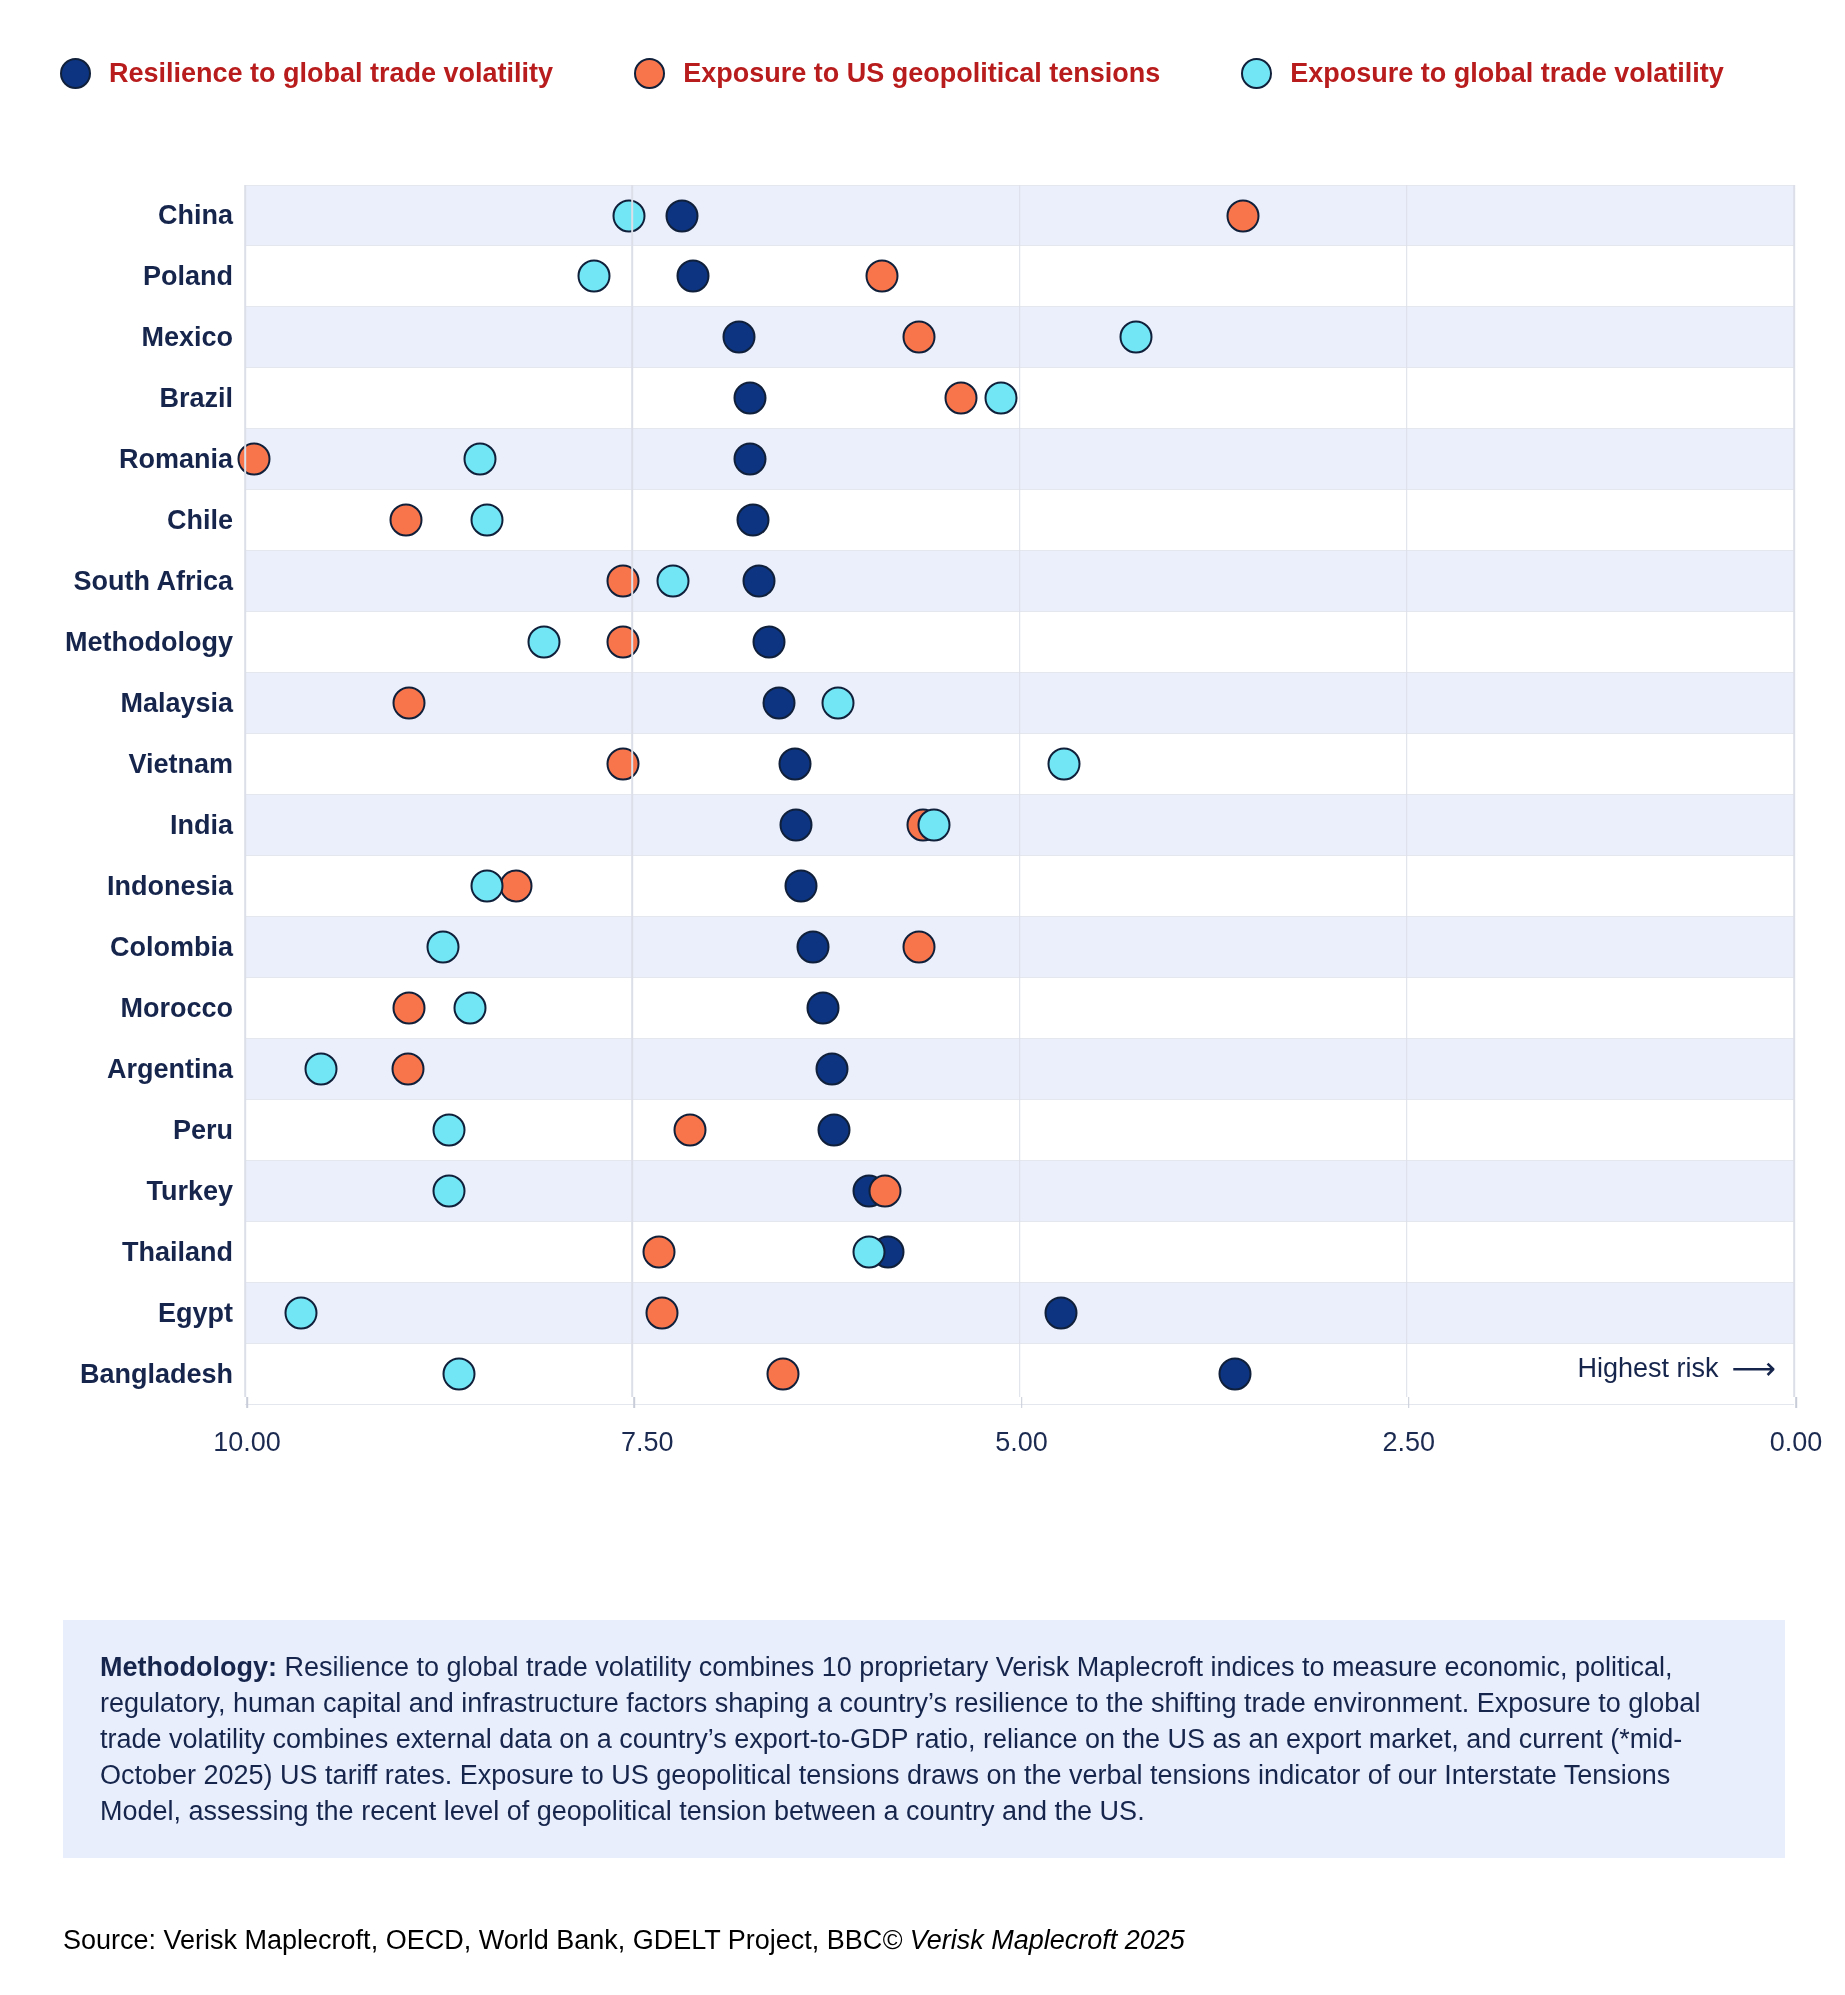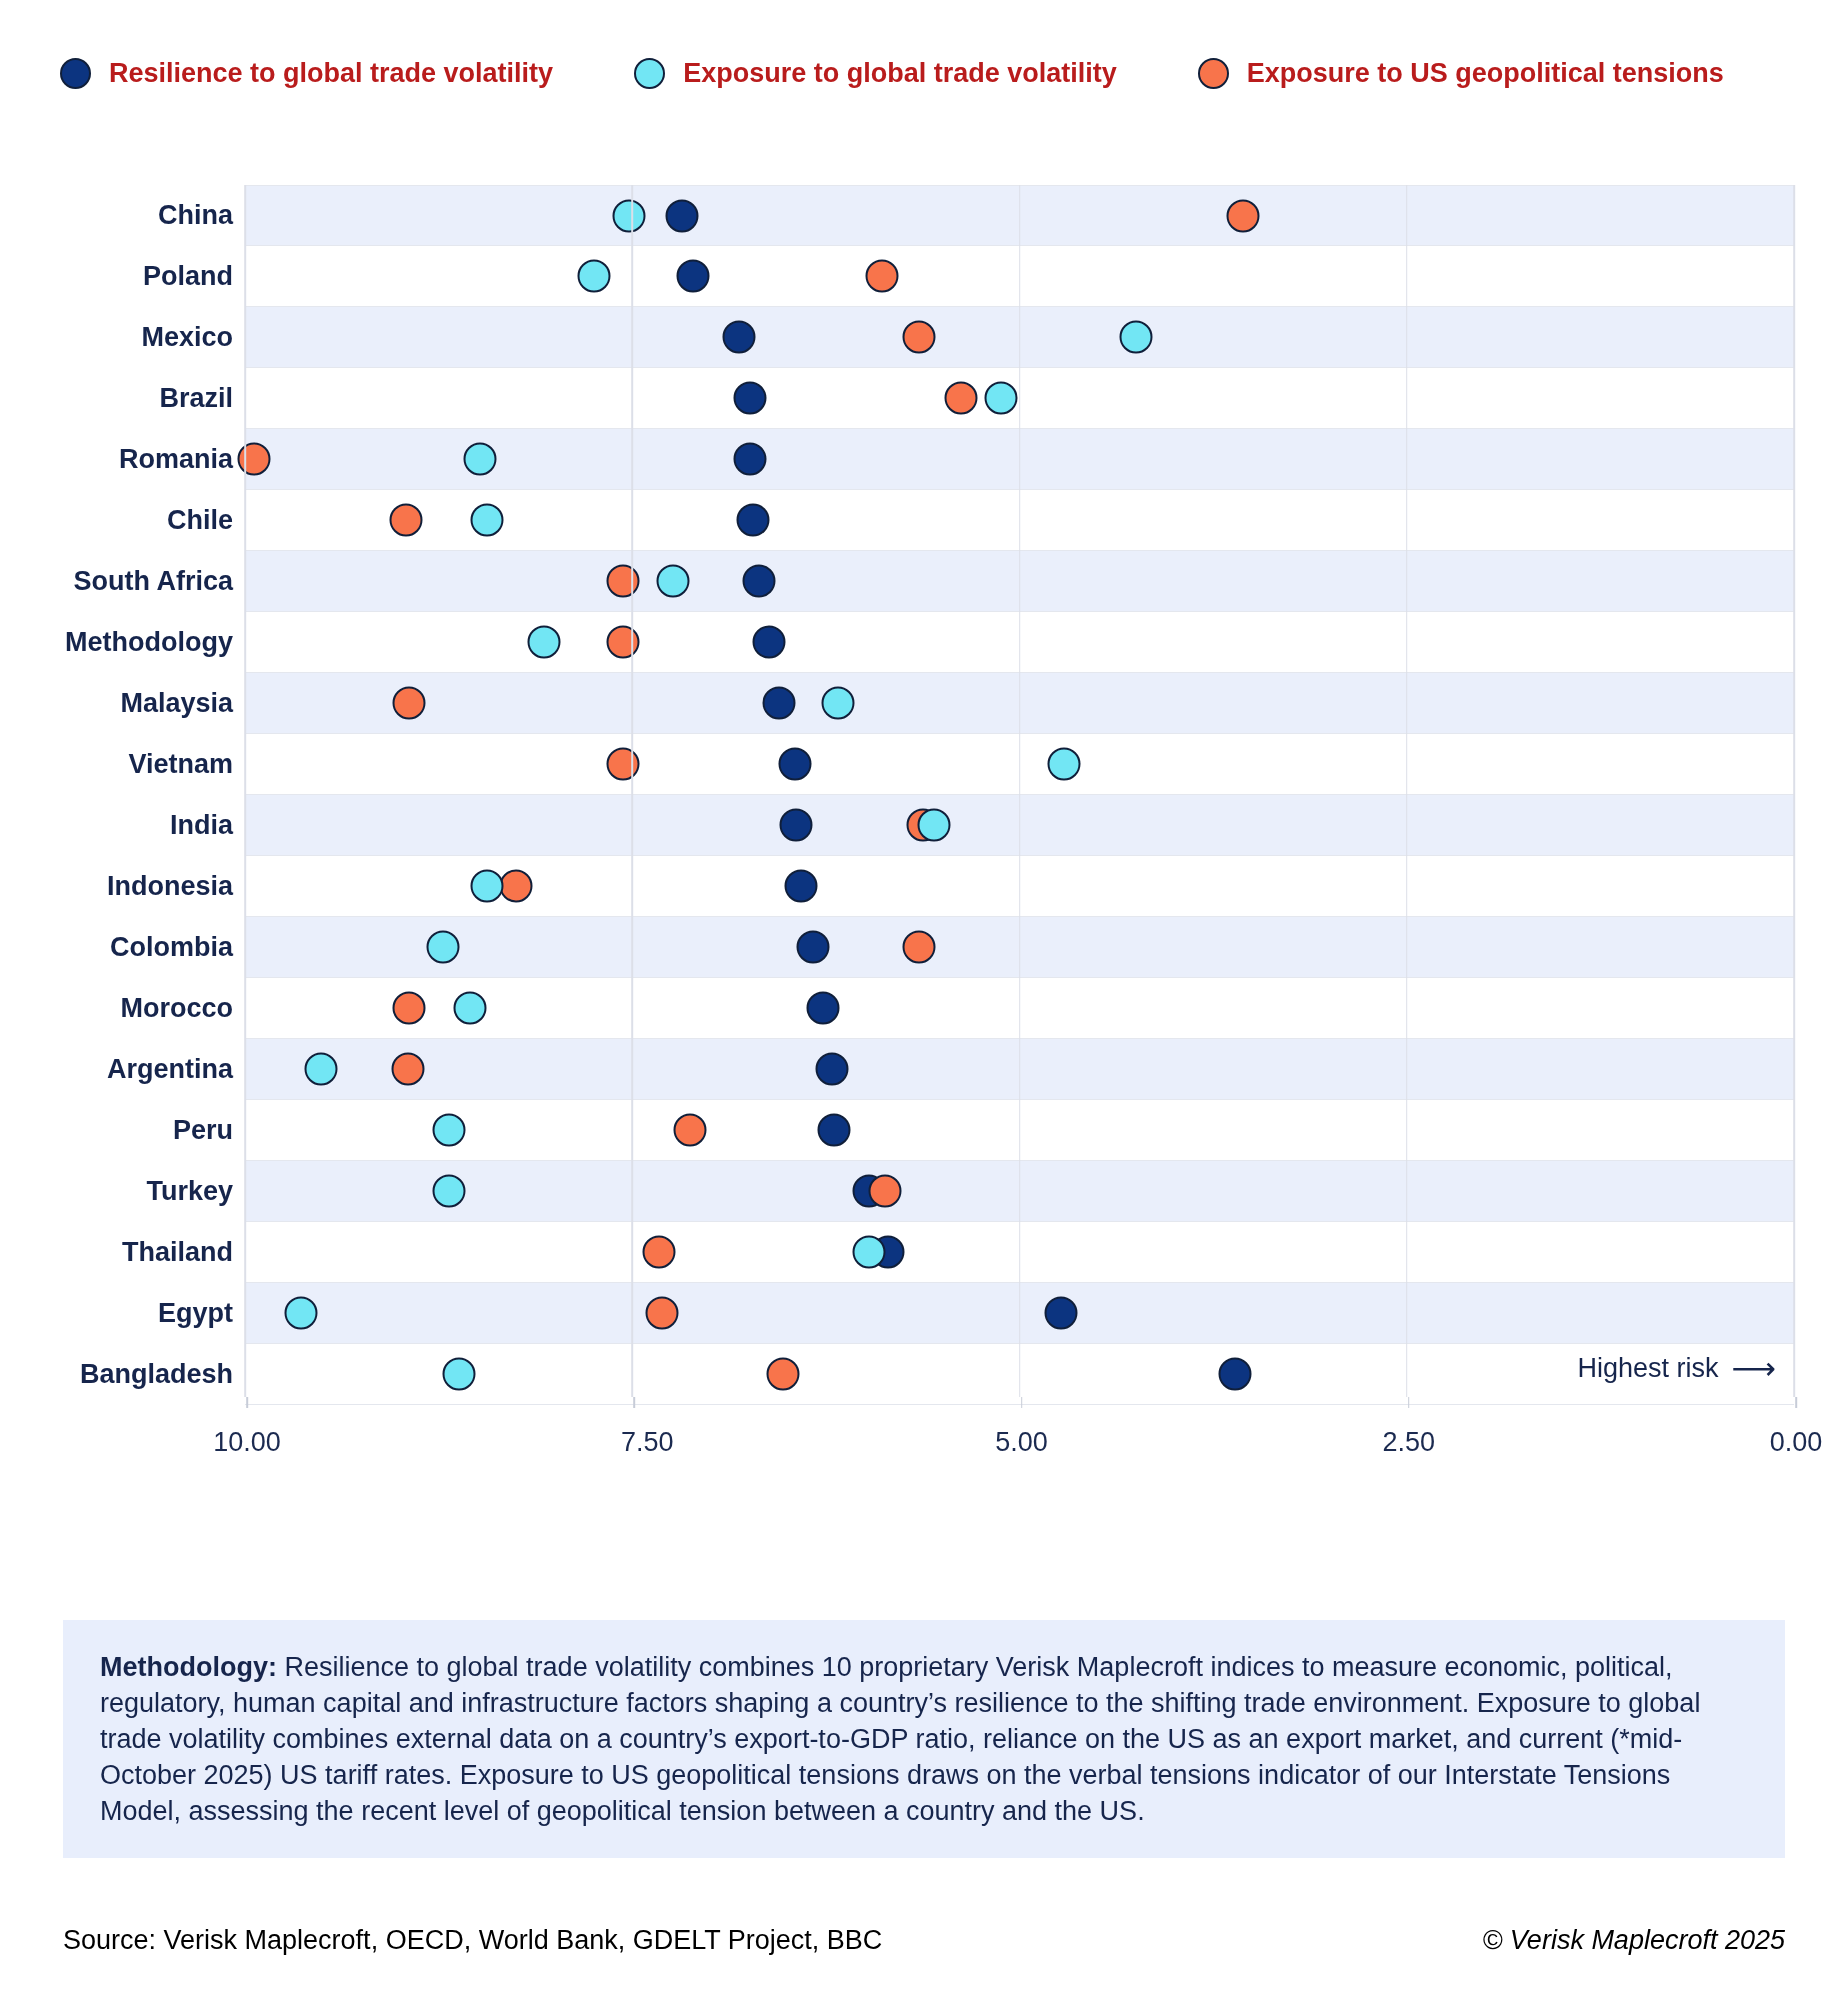--- a/index.html
+++ b/index.html
@@ -40,40 +40,40 @@
   .axis-title{position:absolute;left:247px;top:1530px;width:1549px;text-align:center;
               font-size:30px;font-weight:700;color:#16254c;}
 
   
   .methodology{position:absolute;left:63px;right:61px;top:1620px;background:#e8eefc;
                padding:29px 37px;box-sizing:border-box;font-size:27px;line-height:36px;color:#16254c;}
   .methodology-label{font-weight:700;}
 
   
   .footer{position:absolute;left:63px;right:61px;top:1925px;display:flex;
-          justify-content:space-between;align-items:baseline;font-size:27px;color:#000000;}
+          justify-content:flex-start;align-items:baseline;font-size:27px;color:#000000;}
   .copyright{font-style:italic;}
 </style>
 </head>
 <body>
 
 <div class="page">
 
   <div class="legend">
     <div class="legend-item">
       <span class="legend-dot" style="background: rgb(12, 52, 128);"></span>
       <span class="legend-label">Resilience to global trade volatility</span>
     </div>
     <div class="legend-item">
+      <span class="legend-dot" style="background: rgb(248, 116, 75);"></span>
+      <span class="legend-label">Exposure to US geopolitical tensions</span>
+    </div>
+    <div class="legend-item">
       <span class="legend-dot" style="background: rgb(114, 230, 244);"></span>
       <span class="legend-label">Exposure to global trade volatility</span>
-    </div>
-    <div class="legend-item">
-      <span class="legend-dot" style="background: rgb(248, 116, 75);"></span>
-      <span class="legend-label">Exposure to US geopolitical tensions</span>
     </div>
   </div>
 
   <div class="chart">
     <div class="country-labels">
         <div class="country-label">China</div>
         <div class="country-label">Poland</div>
         <div class="country-label">Mexico</div>
         <div class="country-label">Brazil</div>
         <div class="country-label">Romania</div>

